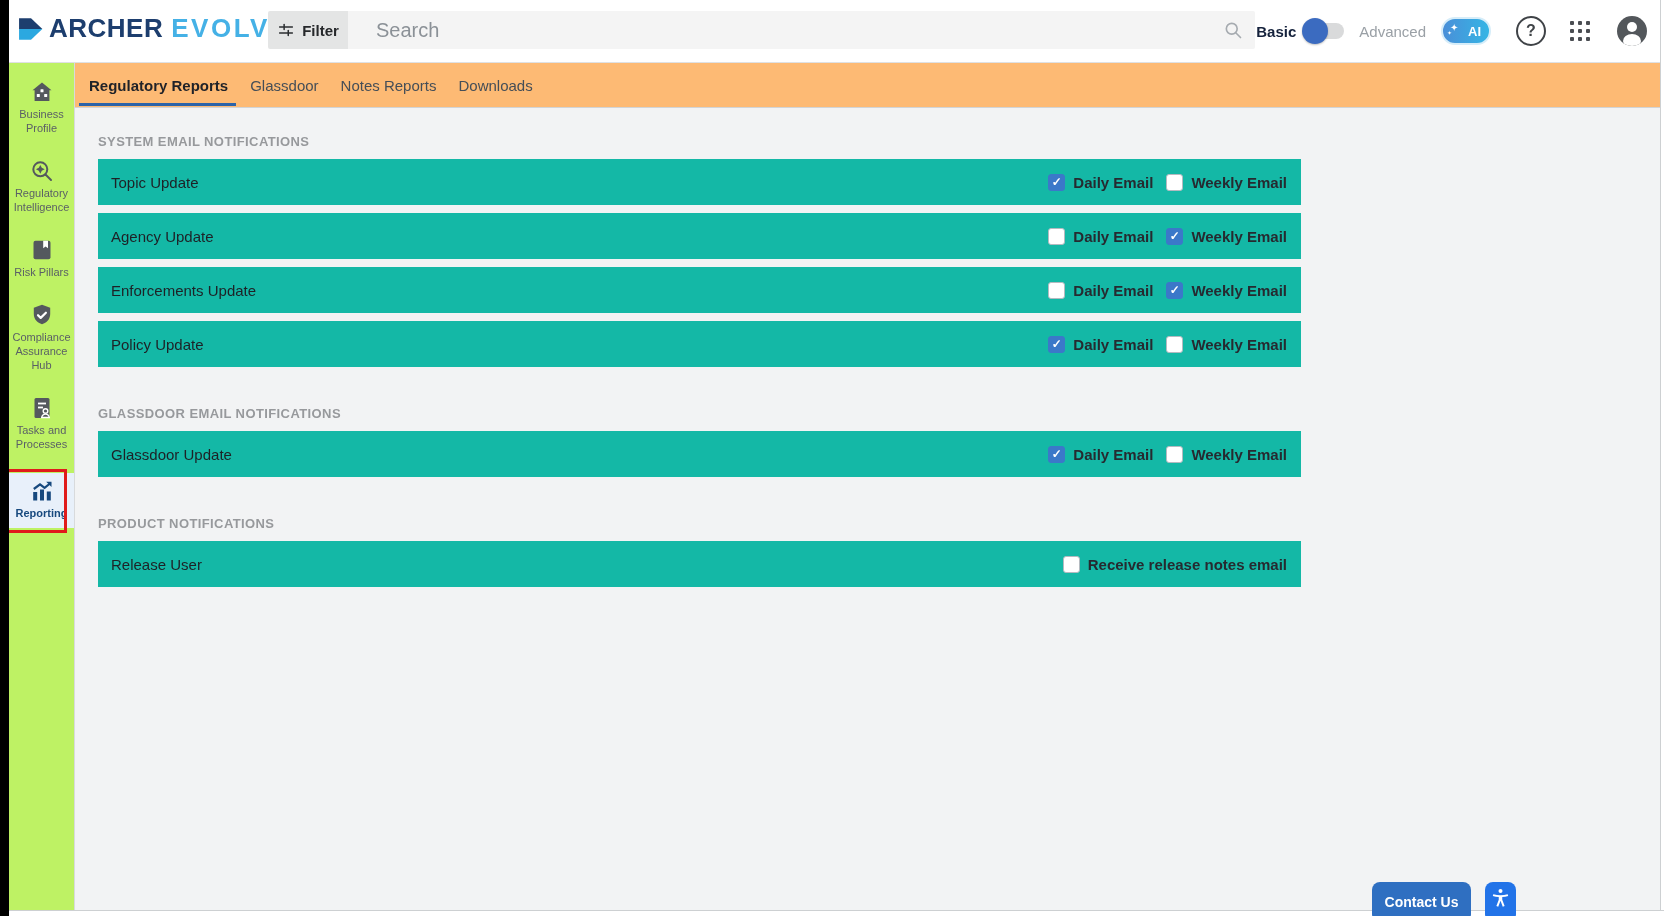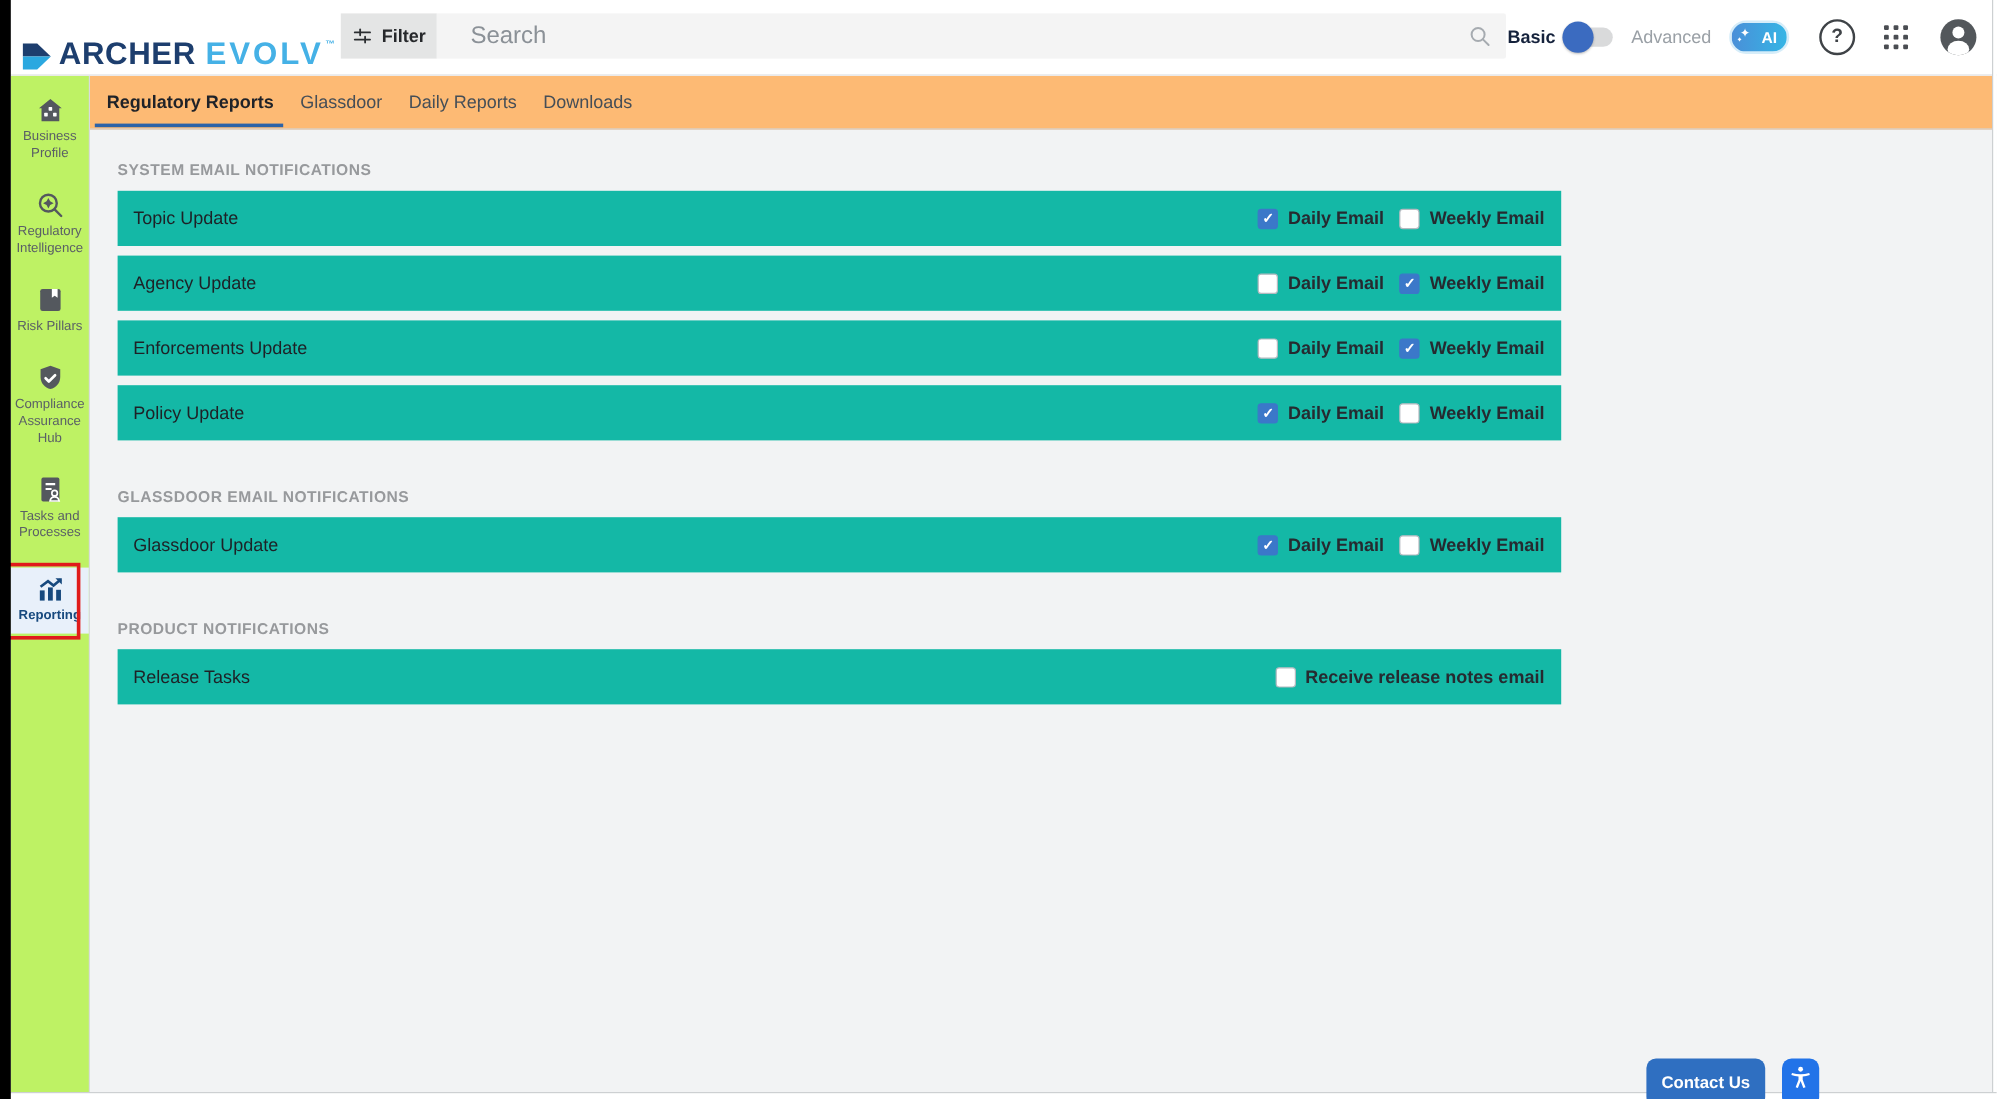--- a/index.html
+++ b/index.html
@@ -8,28 +8,28 @@
        -webkit-font-smoothing:antialiased;}
   .page{position:absolute;inset:0;}
 
   
   .black-strip{position:absolute;left:0;top:0;width:9px;height:916px;background:#000;z-index:60;}
   .right-gutter{position:absolute;top:0;right:0;width:3px;height:916px;background:#fff;border-left:1px solid #cdd0d2;z-index:45;}
   .bottom-gutter{position:absolute;left:0;bottom:0;width:100%;height:5px;background:#fff;border-top:1px solid #cdd0d2;z-index:45;}
 
   
   .topbar{position:absolute;left:0;top:0;right:0;height:62px;background:#fff;border-bottom:1px solid #dfe1e3;z-index:20;}
-  .logo{position:absolute;left:18px;top:13px;display:flex;align-items:flex-end;margin-top:16px;}
+  .logo{position:absolute;left:18px;top:13px;display:flex;align-items:center;}
   .logo-mark{width:26px;height:26px;margin-right:5px;}
   .logo-primary{font-size:26px;font-weight:800;letter-spacing:.5px;color:var(--brand-navy);}
   .logo-secondary{font-size:26px;font-weight:700;letter-spacing:2.5px;color:var(--brand-cyan);margin-left:8px;}
   .logo-tm{font-size:8px;color:var(--brand-cyan);vertical-align:14px;margin-left:1px;}
 
   .searchbar{position:absolute;left:268px;top:11px;width:987px;height:38px;display:flex;border-radius:2px;overflow:hidden;}
-  .filter-btn{width:80px;height:100%;background:#e4e5e5;display:flex;align-items:center;justify-content:center;gap:7px;cursor:pointer;flex:0 0 auto;margin-left:16px;}
+  .filter-btn{width:80px;height:100%;background:#e4e5e5;display:flex;align-items:center;justify-content:center;gap:7px;cursor:pointer;flex:0 0 auto;}
   .filter-btn span{font-size:15px;font-weight:600;color:#26282b;}
   .filter-icon{width:18px;height:18px;}
   .search-field{flex:1;position:relative;background:#f4f4f4;display:flex;align-items:center;}
   .search-field input{border:0;outline:0;background:transparent;width:100%;height:100%;padding:0 44px 0 28px;font-size:20px;color:#3a3f44;font-family:"Liberation Sans",sans-serif;}
   .search-field input::placeholder{color:#8b9197;}
   .search-icon{position:absolute;right:12px;top:9px;width:20px;height:20px;}
 
   .top-right{position:absolute;right:17px;top:0;height:62px;display:flex;align-items:center;}
   .mode-left{font-size:15px;font-weight:700;color:#15223c;}
   .toggle{position:relative;width:40px;height:16px;background:#d9dadb;border-radius:8px;margin-left:8px;cursor:pointer;flex:0 0 auto;}
@@ -219,21 +219,21 @@
 
   <main class="content">
     <div class="tabrow1">
         <div class="tab1 active">
           <span class="tab-text">Regulatory Reports</span>
         </div>
         <div class="tab1">
           <span class="tab-text">Glassdoor</span>
         </div>
         <div class="tab1">
-          <span class="tab-text">Daily Reports</span>
+          <span class="tab-text">Notes Reports</span>
         </div>
         <div class="tab1">
           <span class="tab-text">Downloads</span>
         </div>
       </div>
     <div class="sections">
         <section class="nsec">
           <h2 class="sec-title">SYSTEM EMAIL NOTIFICATIONS</h2>
           <div class="nrow">
             <span class="nrow-label">Topic Update</span>
@@ -300,21 +300,21 @@
               <label class="cb-group">
                 <span class="cb"></span>
                 <span class="cb-label">Weekly Email</span>
               </label>
             </div>
           </div>
         </section>
         <section class="nsec">
           <h2 class="sec-title">PRODUCT NOTIFICATIONS</h2>
           <div class="nrow">
-            <span class="nrow-label">Release Tasks</span>
+            <span class="nrow-label">Release User</span>
             <div class="cb-groups">
               <label class="cb-group">
                 <span class="cb"></span>
                 <span class="cb-label">Receive release notes email</span>
               </label>
             </div>
           </div>
         </section>
       </div>
   </main>

